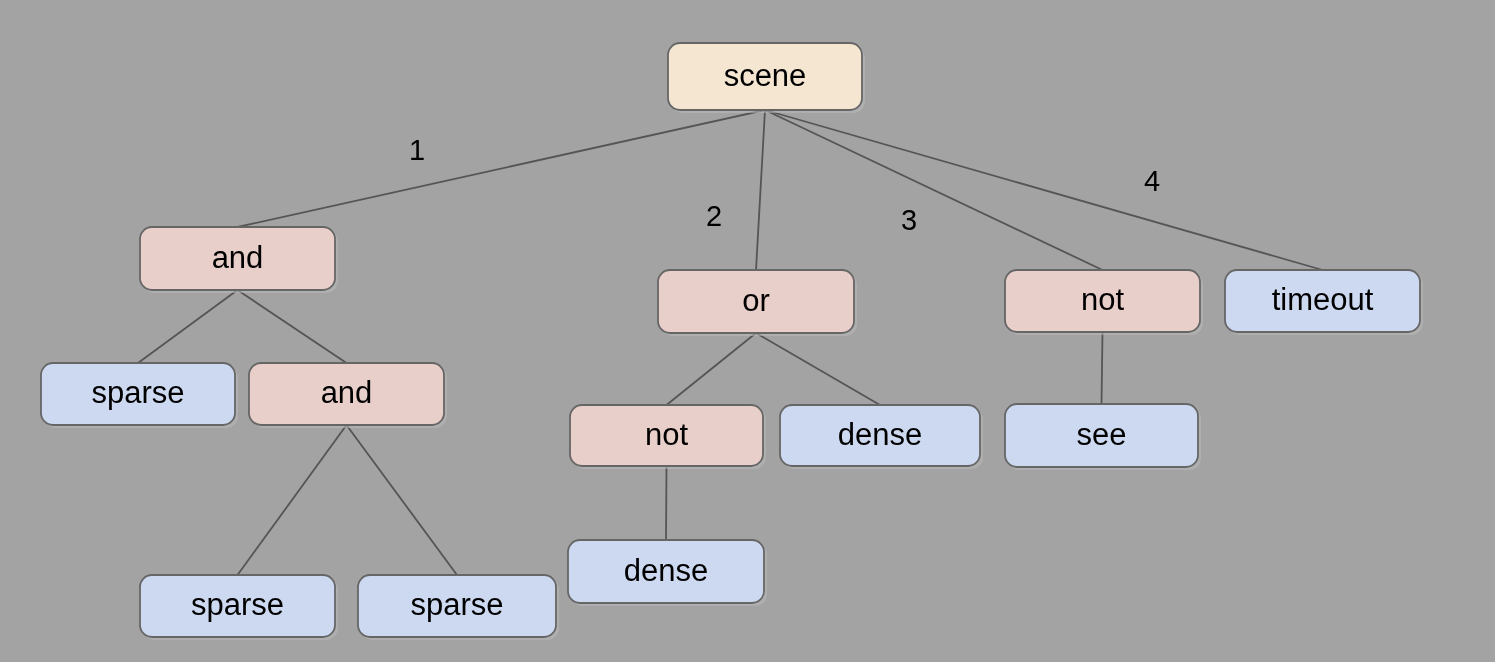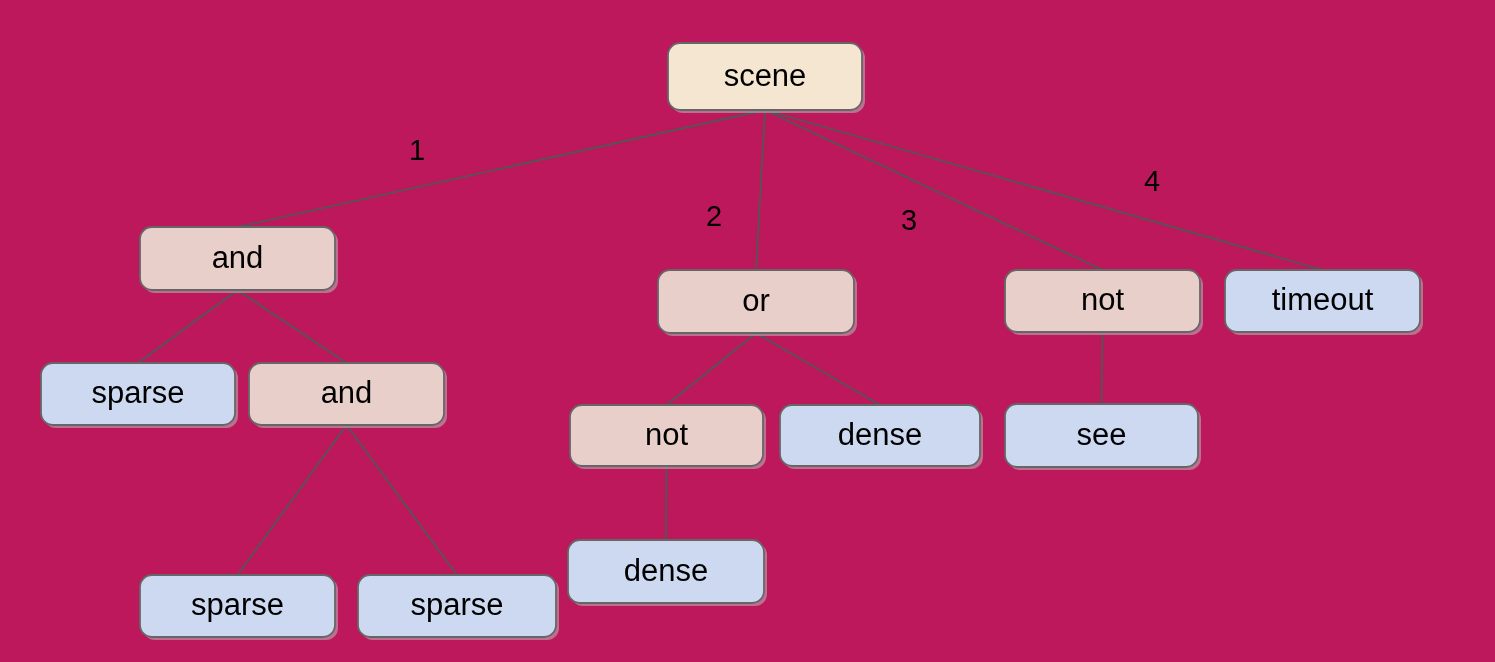--- a/index.html
+++ b/index.html
@@ -51,21 +51,21 @@
     font-family: "Liberation Sans", sans-serif;
     font-size: 29px;
     fill: #000000;
     text-anchor: middle;
     dominant-baseline: middle;
   }
 </style>
 </head>
 <body>
 
-<div id="diagram-root" style="background: #be185d;">
+<div id="diagram-root" style="background: #a3a3a3;">
   <svg id="tree-svg" viewBox="0 0 1495 662" xmlns="http://www.w3.org/2000/svg">
     <g id="edges-layer">
         <line x1="765" y1="110" x2="237.5" y2="227" class="edge-line" stroke="#555555"></line>
         <line x1="765" y1="110" x2="756" y2="270" class="edge-line" stroke="#555555"></line>
         <line x1="765" y1="110" x2="1102.5" y2="270" class="edge-line" stroke="#555555"></line>
         <line x1="765" y1="110" x2="1322.5" y2="270" class="edge-line" stroke="#555555"></line>
         <line x1="237.5" y1="290" x2="138" y2="363" class="edge-line" stroke="#555555"></line>
         <line x1="237.5" y1="290" x2="346.5" y2="363" class="edge-line" stroke="#555555"></line>
         <line x1="346.5" y1="425" x2="237.5" y2="575" class="edge-line" stroke="#555555"></line>
         <line x1="346.5" y1="425" x2="457" y2="575" class="edge-line" stroke="#555555"></line>

